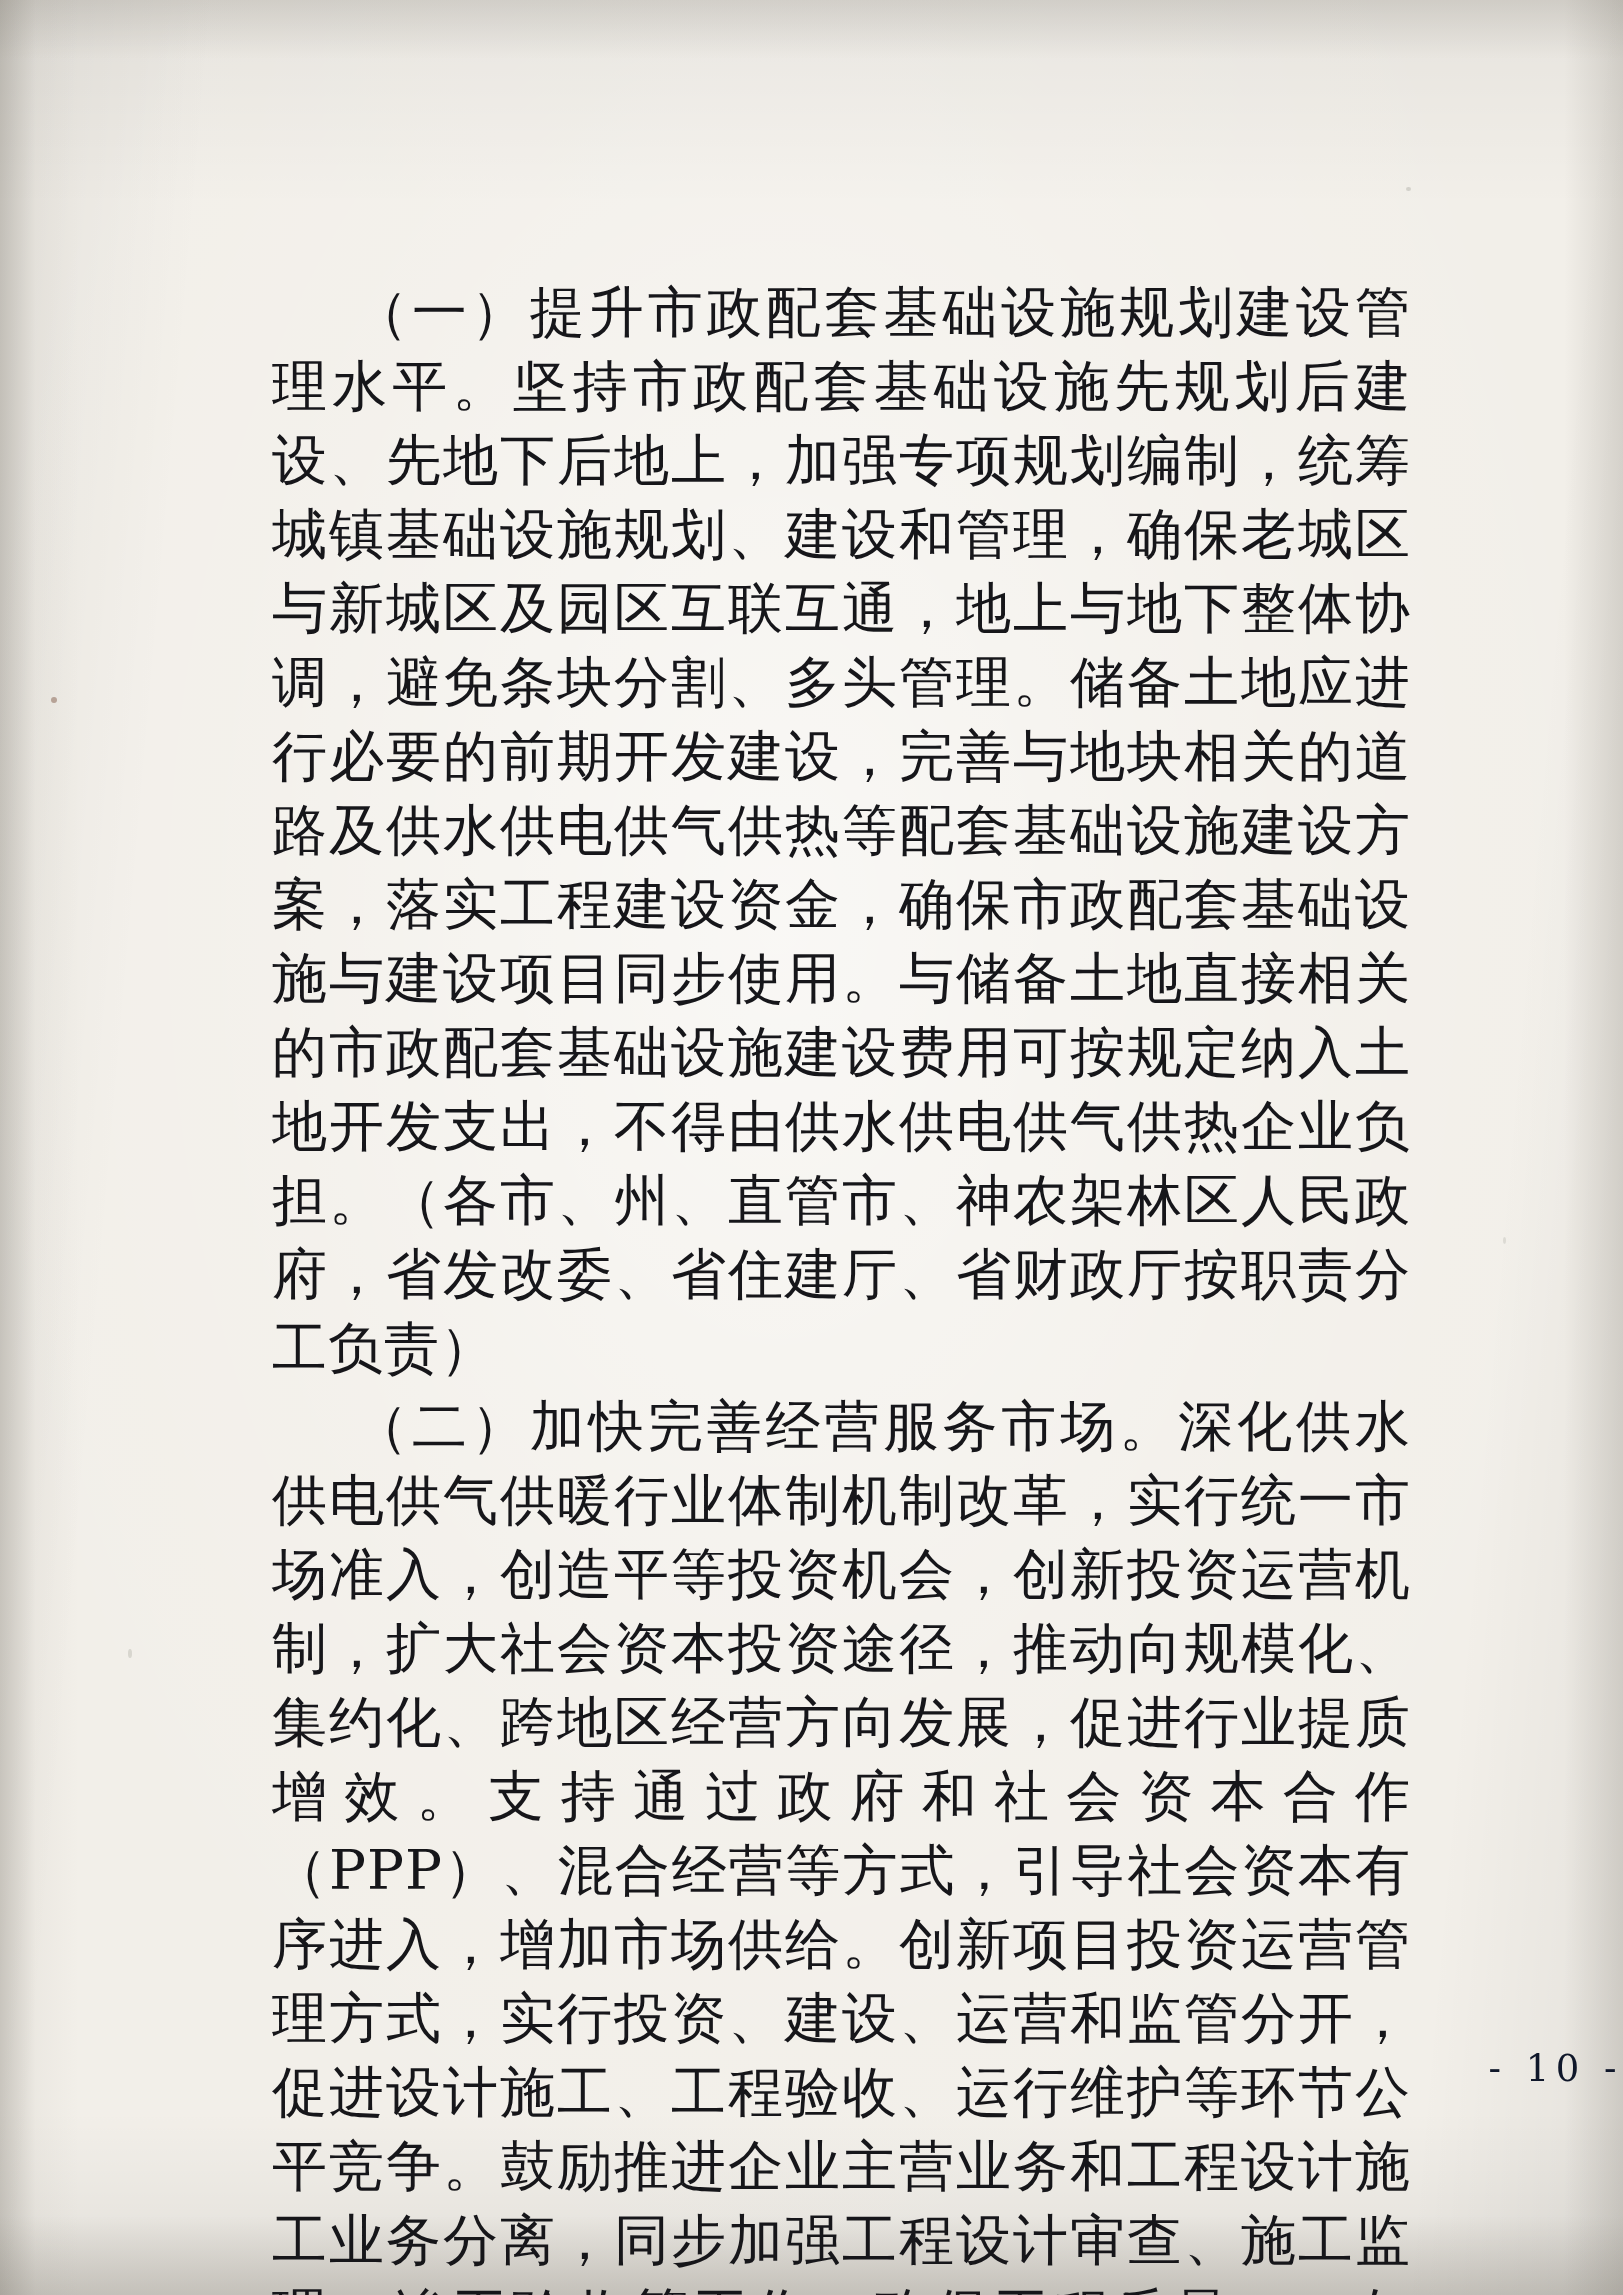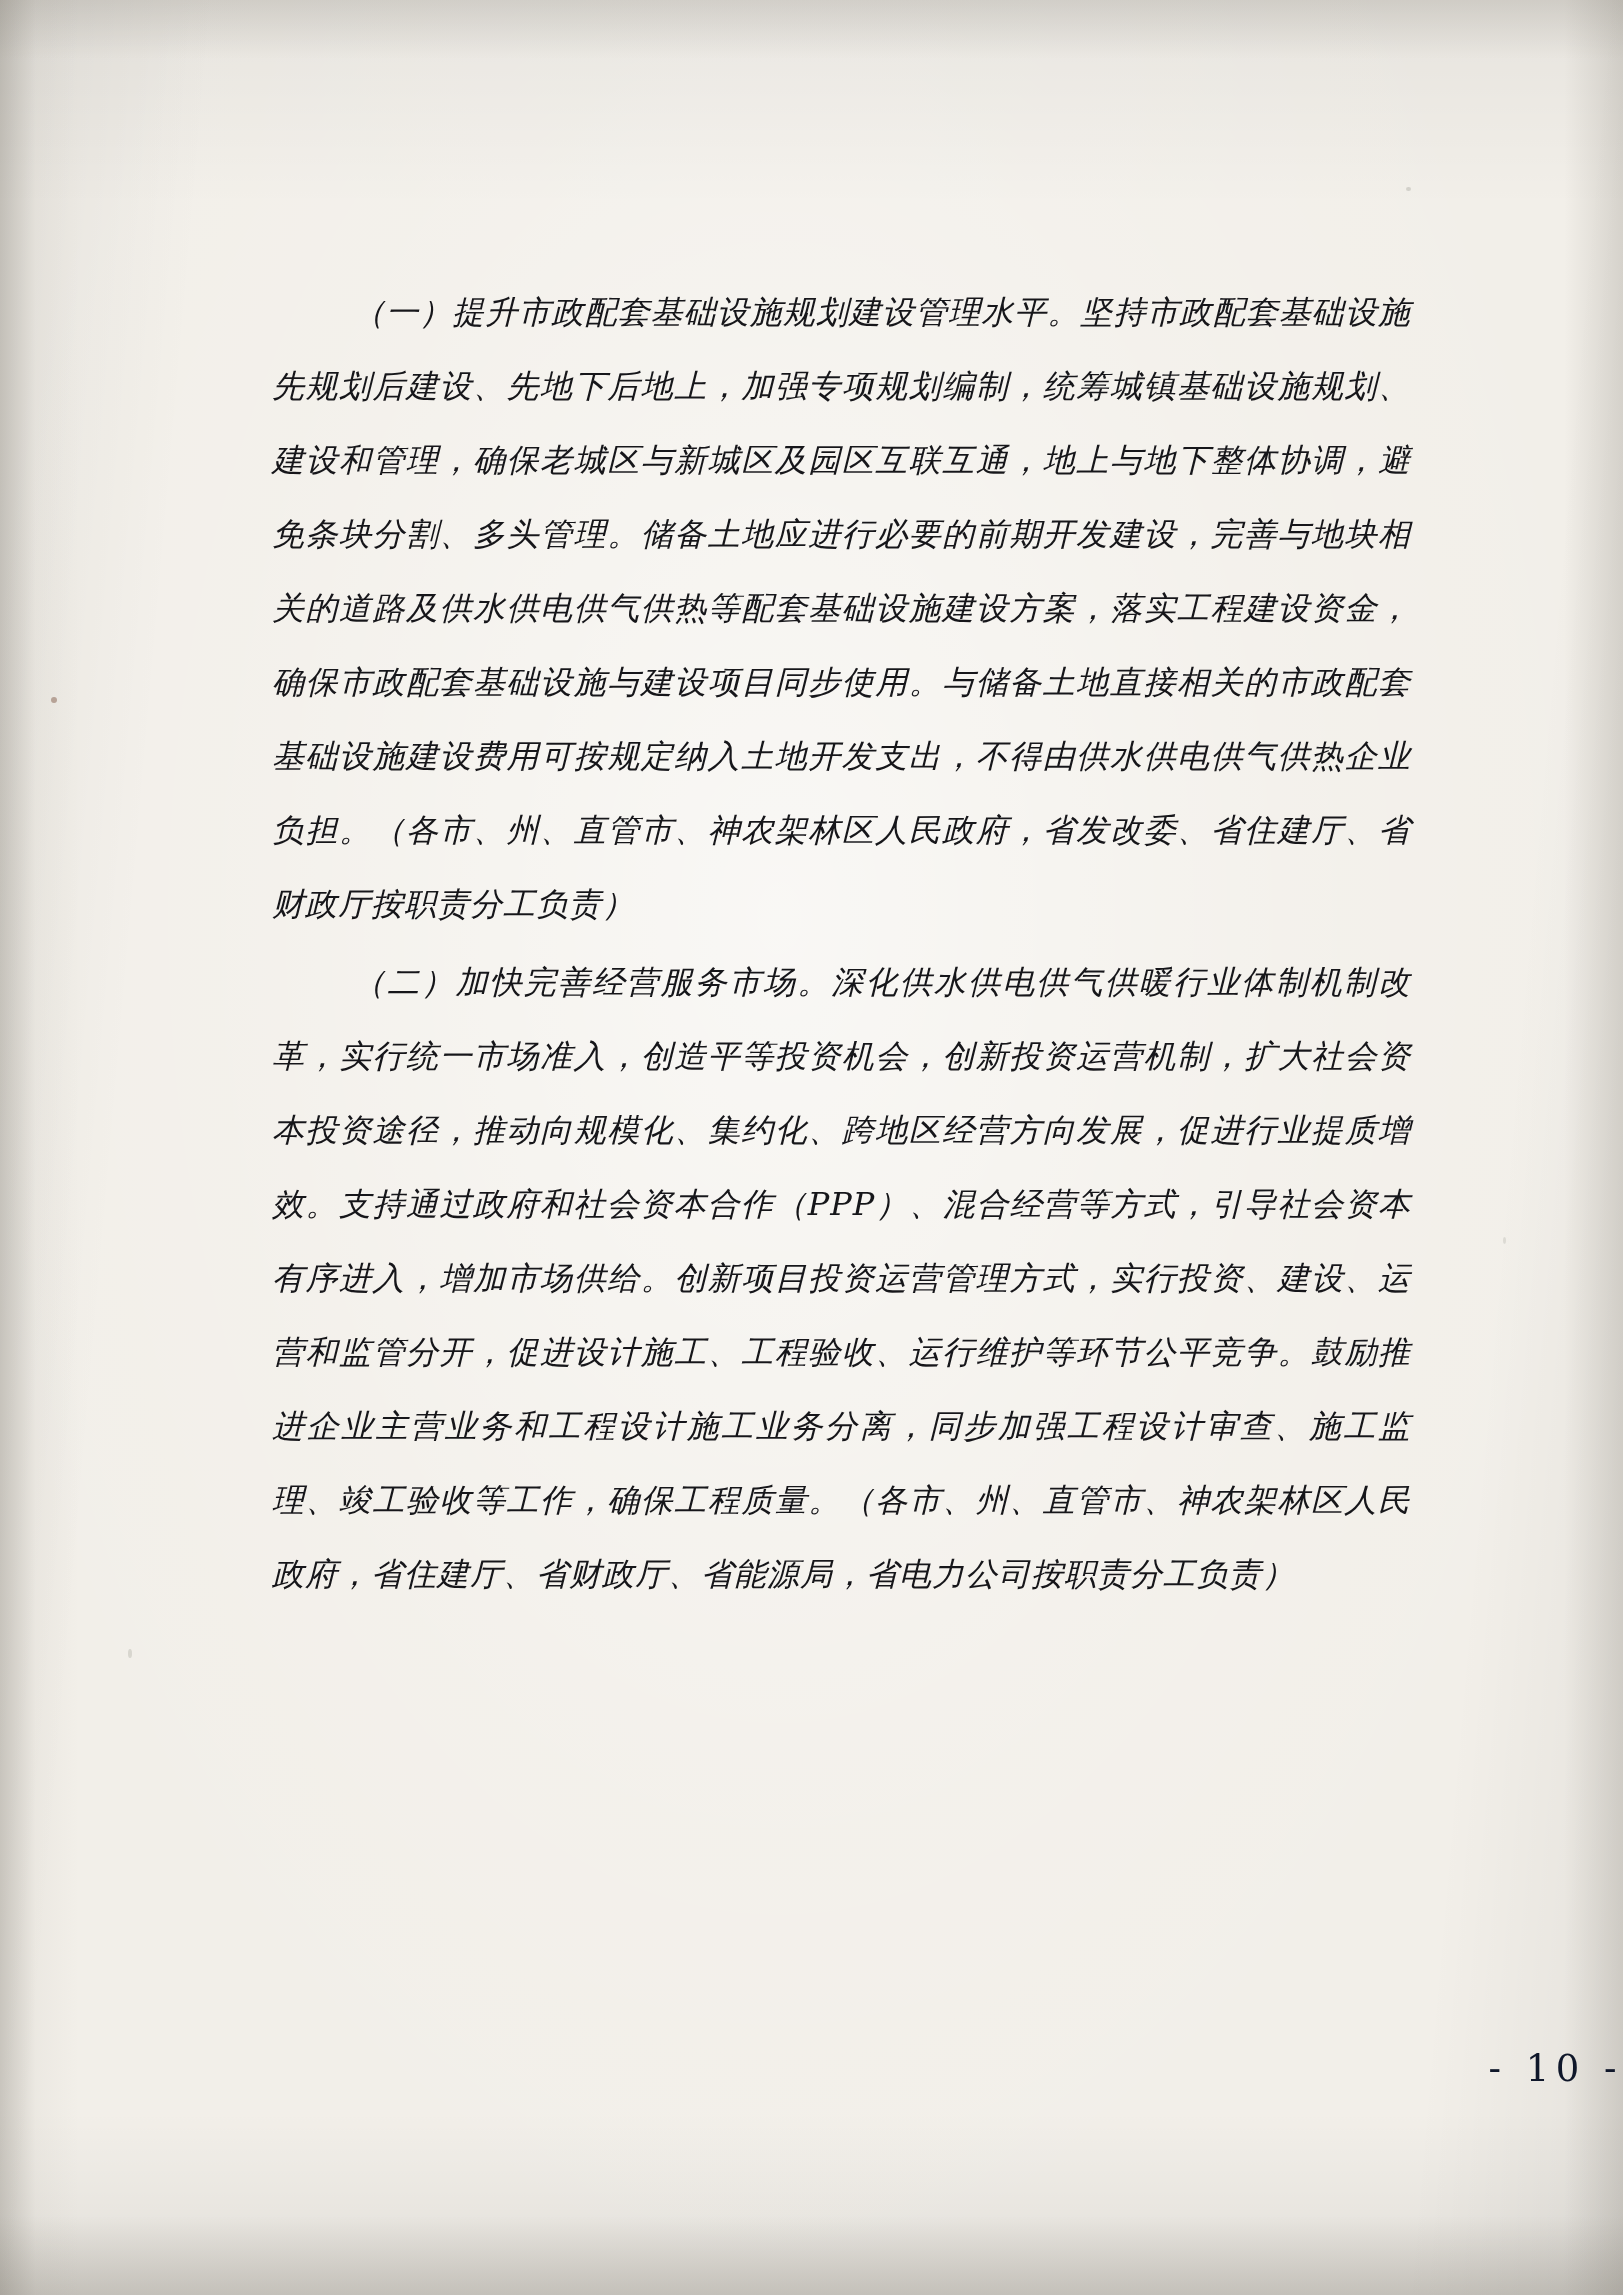--- a/index.html
+++ b/index.html
@@ -58,29 +58,28 @@
 
   .content {
     position: absolute;
     left: 272px;
     top: 275px;
     width: 1139px;
   }
 
   .para {
     font-family: "DejaVu Serif", "Liberation Serif", serif;
-    font-size: 32px;
+    font-size: 55px;
     line-height: 74px;
     color: #16161a;
     text-align: justify;
     text-justify: inter-character;
     letter-spacing: 1px;
     margin: 0 0 3.9px 0;
     text-indent: 0;
-    font-style: italic;
   }
   .para.indent {
     text-indent: 81px;
   }
 
   .page-number {
     position: absolute;
     left: 0;
     right: 0;
     top: 2047px;

